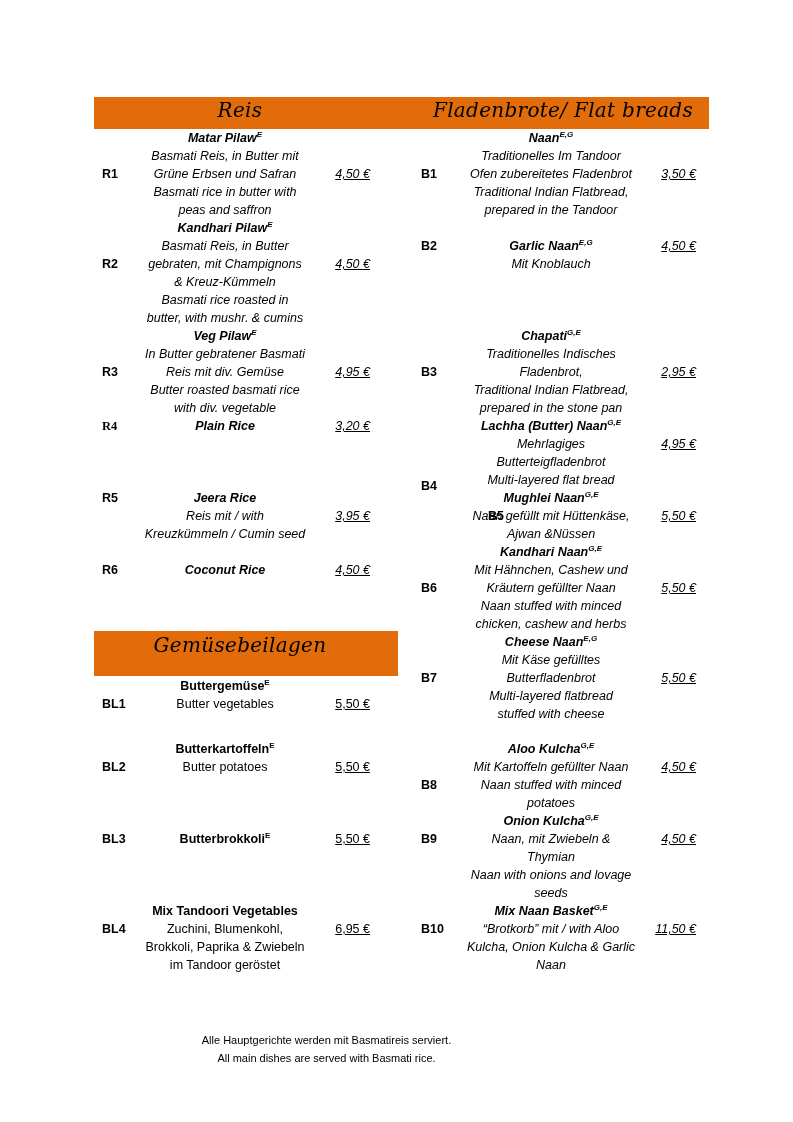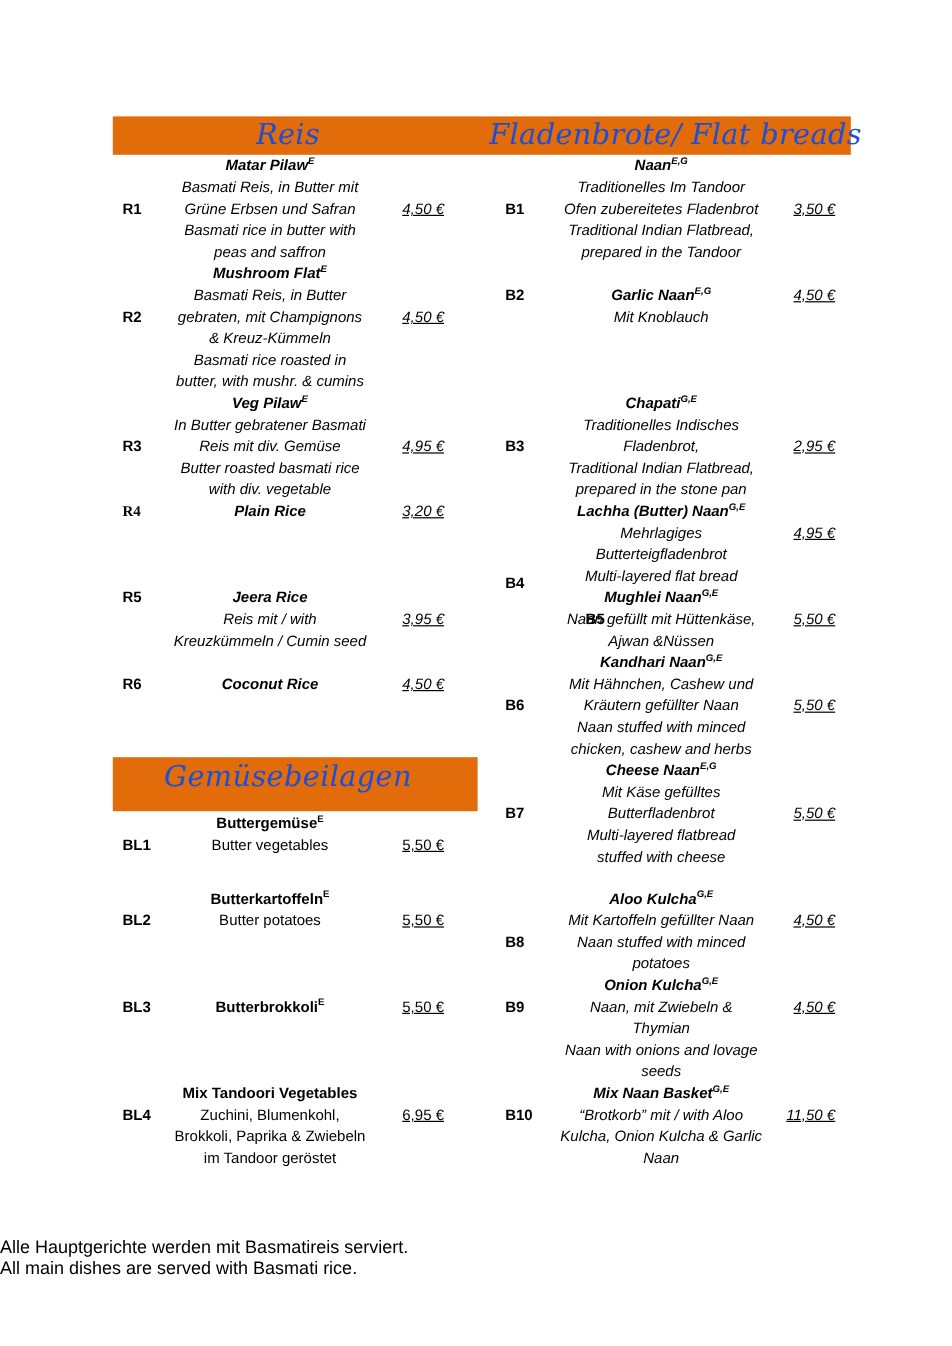--- a/index.html
+++ b/index.html
@@ -1,31 +1,31 @@
 <!DOCTYPE html>
 <html><head>
 <meta charset="utf-8">
 <style>
   html, body { margin:0; padding:0; background:#ffffff; }
   body { width:793px; height:1122px; position:relative; overflow:hidden;
          font-family:"Liberation Sans", "DejaVu Sans", sans-serif; color:#000; }
   .hdr { position:absolute; background:#E36C0A; }
   .hdr-title { position:absolute; font-family:"DejaVu Serif", "Liberation Serif", serif;
-               font-style:italic; font-size:24px; color:#1d4ed8; white-space:nowrap;
+               font-style:italic; font-size:20px; color:#000000; white-space:nowrap;
                transform:translateX(-50%); letter-spacing:0.3px; }
   .code { position:absolute; font-weight:bold; font-size:12.5px; line-height:18px; }
   .price { position:absolute; font-style:italic; font-size:12.5px; line-height:18px; white-space:nowrap; text-align:right;text-decoration:underline; }
   .price.upright { font-style:normal; }
   .desc { position:absolute; text-align:center; font-style:italic; font-size:12.5px;
           line-height:18px; transform:translateX(-50%); white-space:nowrap; }
   .desc.upright .line { font-style:normal; }
   .name { font-weight:bold; font-style:italic; }
   .name sup { font-size:8px; vertical-align:super; line-height:0; font-weight:bold; }
   .line { display:block; }
-  .footer { position:absolute; left:0; width:653px; font-size:15px; line-height:18px; }
+  .footer { position:absolute; left:0; width:653px; text-align:center; font-size:11px; line-height:18px; }
 </style>
 </head>
 <body>
 
 <div class="hdr" style="left:94px;top:97px;width:615px;height:32px;"></div>
 <div class="hdr-title" style="left:240px;top:98px;">Reis</div>
 <div class="hdr-title" style="left:563px;top:98px;">Fladenbrote/ Flat breads</div>
 
 <div class="hdr" style="left:94px;top:631px;width:304px;height:45px;"></div>
 <div class="hdr-title" style="left:240px;top:633px;">Gemüsebeilagen</div>
@@ -35,21 +35,21 @@
     <div class="desc" style="left: 225px; top: 129px;">
       <span class="line name"><span>Matar Pilaw</span><sup>E</sup></span>
       <span class="line">Basmati Reis, in Butter mit</span>
       <span class="line">Grüne Erbsen und Safran</span>
       <span class="line">Basmati rice in butter with</span>
       <span class="line">peas and saffron</span>
     </div>
     <div class="price" style="right: 423px; top: 165px;">4,50 €</div>
     <div class="code" style="left: 102px; top: 255px;">R2</div>
     <div class="desc" style="left: 225px; top: 219px;">
-      <span class="line name"><span>Mushroom Flat</span><sup>E</sup></span>
+      <span class="line name"><span>Kandhari Pilaw</span><sup>E</sup></span>
       <span class="line">Basmati Reis, in Butter</span>
       <span class="line">gebraten, mit Champignons</span>
       <span class="line">&amp; Kreuz-Kümmeln</span>
       <span class="line">Basmati rice roasted in</span>
       <span class="line">butter, with mushr. &amp; cumins</span>
     </div>
     <div class="price" style="right: 423px; top: 255px;">4,50 €</div>
     <div class="code" style="left: 102px; top: 363px;">R3</div>
     <div class="desc" style="left: 225px; top: 327px;">
       <span class="line name"><span>Veg Pilaw</span><sup>E</sup></span>

